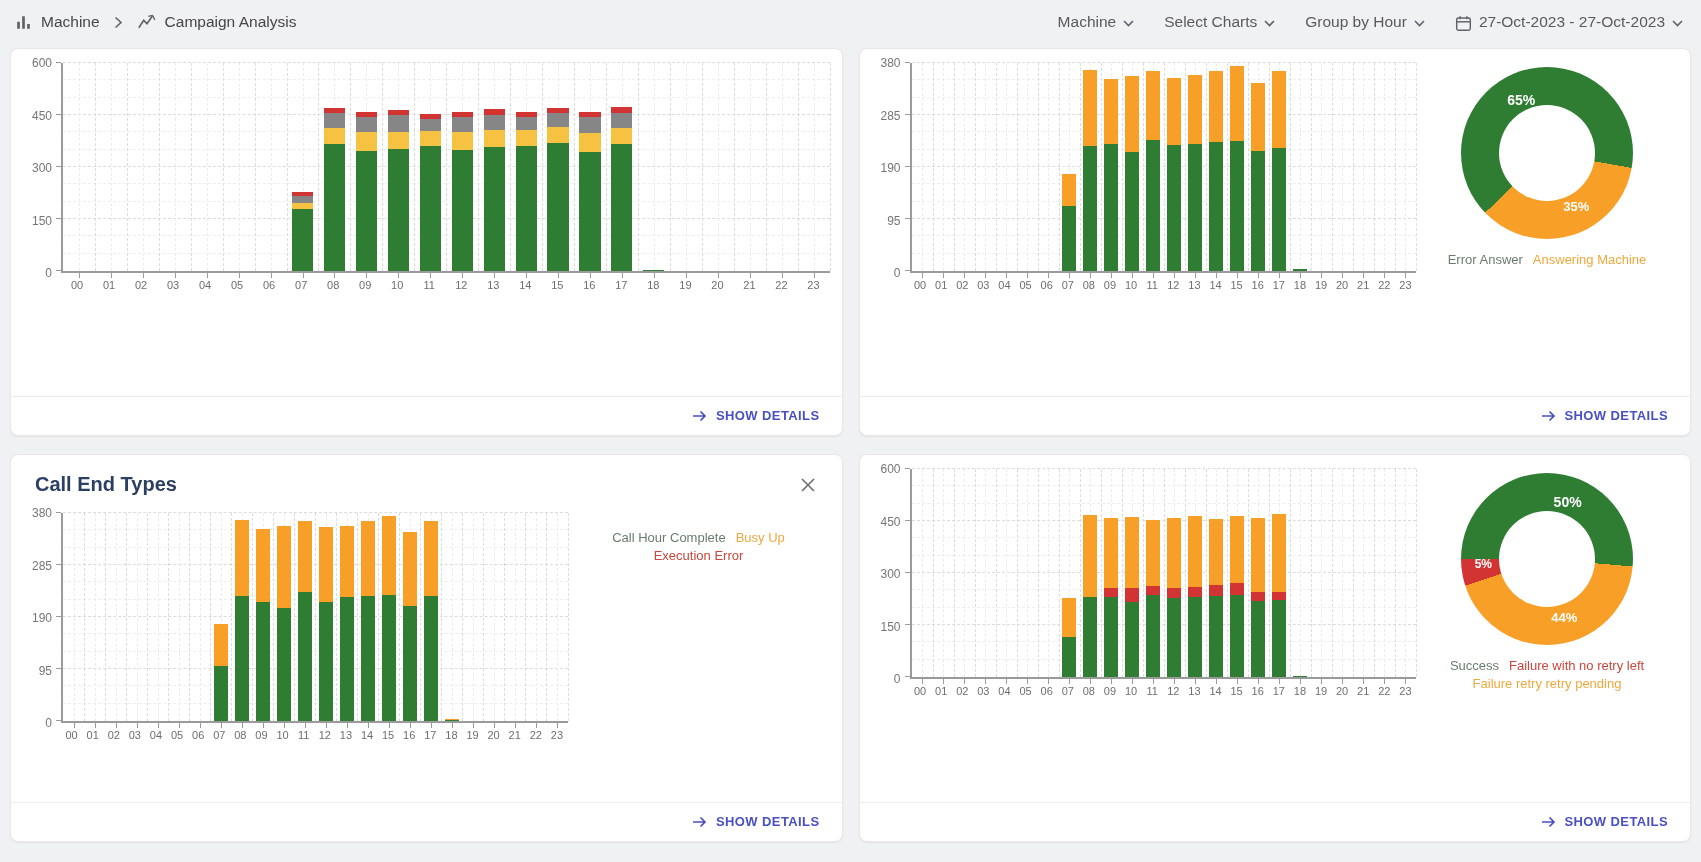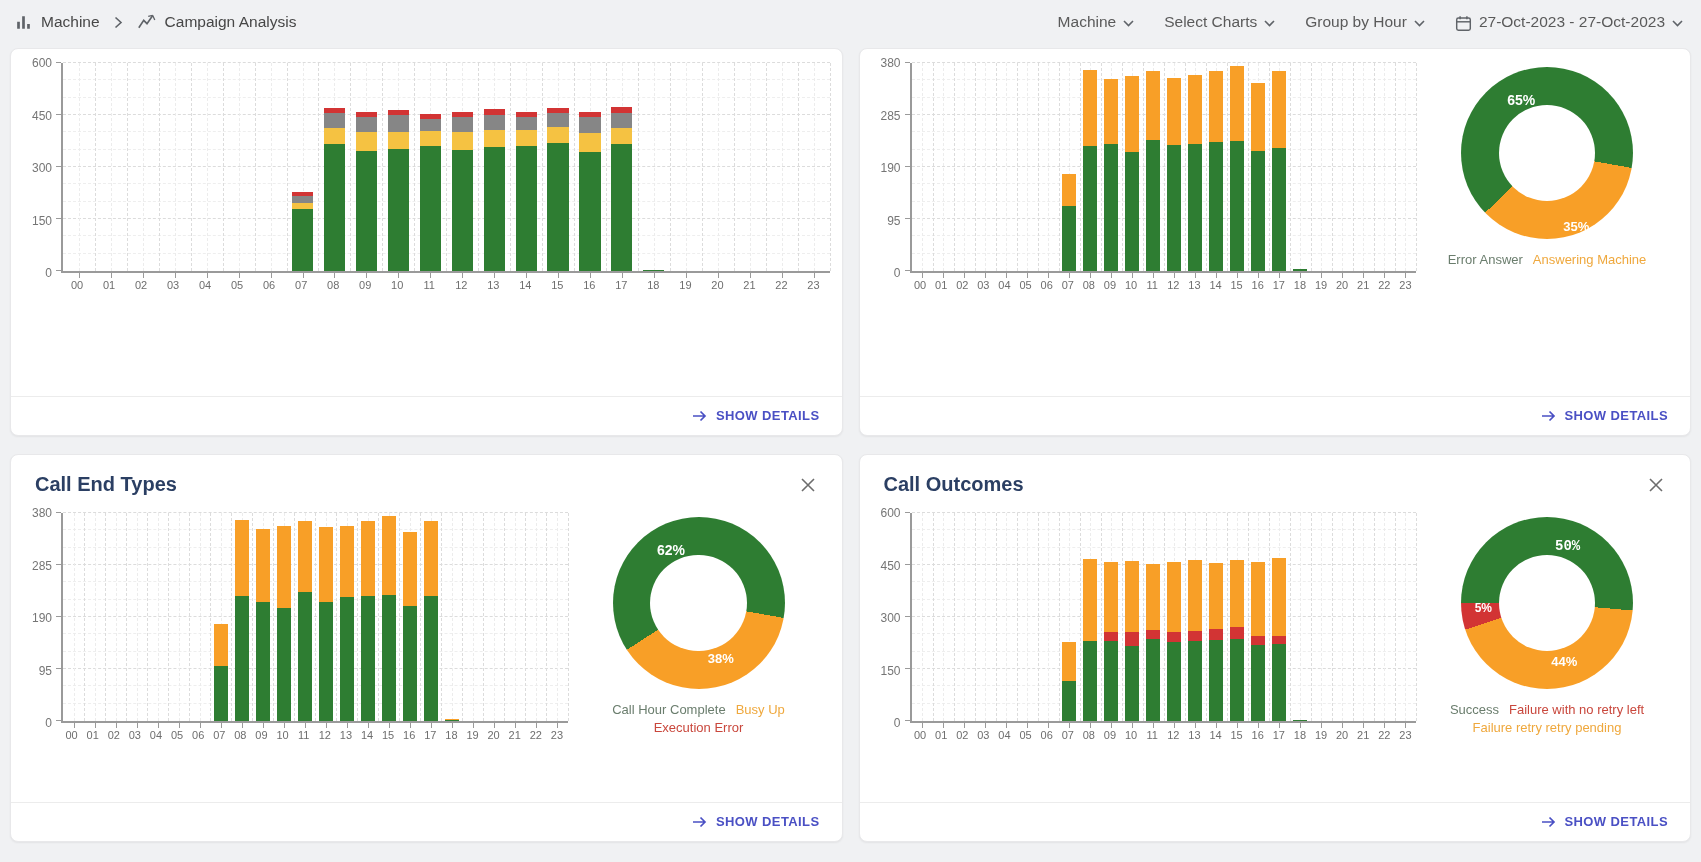--- a/index.html
+++ b/index.html
@@ -442,21 +442,21 @@
             <span style="left: 81.25%;">19</span>
             <span style="left: 85.4167%;">20</span>
             <span style="left: 89.5833%;">21</span>
             <span style="left: 93.75%;">22</span>
             <span style="left: 97.9167%;">23</span>
           </div>
       </div>
       <div class="donut-col">
         <div class="donut" style="background: conic-gradient(rgb(46, 125, 50) 0deg, rgb(46, 125, 50) 100deg, rgb(248, 159, 39) 100deg, rgb(248, 159, 39) 226deg, rgb(46, 125, 50) 226deg, rgb(46, 125, 50) 360deg);">
             <span class="donut-label" style="left: 35%; top: 19%; font-size: 14px;">65%</span>
-            <span class="donut-label" style="left: 67%; top: 81%; font-size: 13px; margin-top: 20px;">35%</span>
+            <span class="donut-label" style="left: 67%; top: 81%; font-size: 13px;">35%</span>
           </div>
         <div class="legend">
             <div class="legend-line">
               <span class="legend-item" style="color: rgb(106, 125, 109);">Error Answer</span>
               <span class="legend-item" style="color: rgb(239, 168, 61);">Answering Machine</span>
             </div>
           </div>
       </div>
     </div>
     <div class="card-foot">
@@ -623,24 +623,20 @@
             <span style="left: 72.9167%;">17</span>
             <span style="left: 77.0833%;">18</span>
             <span style="left: 81.25%;">19</span>
             <span style="left: 85.4167%;">20</span>
             <span style="left: 89.5833%;">21</span>
             <span style="left: 93.75%;">22</span>
             <span style="left: 97.9167%;">23</span>
           </div>
       </div>
       <div class="donut-col">
-        <div class="donut" style="background: conic-gradient(rgb(46, 125, 50) 0deg, rgb(46, 125, 50) 100deg, rgb(248, 159, 39) 100deg, rgb(248, 159, 39) 237deg, rgb(46, 125, 50) 237deg, rgb(46, 125, 50) 360deg);">
-            <span class="donut-label" style="left: 34%; top: 19%; font-size: 14px;">62%</span>
-            <span class="donut-label" style="left: 63%; top: 82%; font-size: 13px;">38%</span>
-          </div>
         <div class="legend">
             <div class="legend-line">
               <span class="legend-item" style="color: rgb(106, 125, 109);">Call Hour Complete</span>
               <span class="legend-item" style="color: rgb(239, 168, 61);">Busy Up</span>
             </div>
             <div class="legend-line">
               <span class="legend-item" style="color: rgb(201, 71, 60);">Execution Error</span>
             </div>
           </div>
       </div>
@@ -649,28 +645,20 @@
       <a class="details">
         <svg width="15" height="12" viewBox="0 0 15 12">
             <path d="M1 6 h12 M8.5 1.5 L13 6 L8.5 10.5" stroke="#4a50c4" stroke-width="1.7" fill="none"></path>
           </svg>
         <span>SHOW DETAILS</span>
       </a>
     </div>
   </section>
 
   <section class="card">
-    <div class="card-head">
-      <h2 class="card-title">Call Outcomes</h2>
-      <button class="close-btn">
-        <svg width="16" height="16" viewBox="0 0 16 16">
-            <path d="M2 2 L14 14 M14 2 L2 14" stroke="#6d6d6d" stroke-width="1.6"></path>
-          </svg>
-      </button>
-    </div>
     <div class="card-body">
       <div class="bar-wrap">
         <div class="y-labels">
             <span style="bottom: 0%;">0</span>
             <span style="bottom: 25%;">150</span>
             <span style="bottom: 50%;">300</span>
             <span style="bottom: 75%;">450</span>
             <span style="bottom: 100%;">600</span>
           </div>
           <div class="plot">
@@ -818,21 +806,21 @@
             <span style="left: 77.0833%;">18</span>
             <span style="left: 81.25%;">19</span>
             <span style="left: 85.4167%;">20</span>
             <span style="left: 89.5833%;">21</span>
             <span style="left: 93.75%;">22</span>
             <span style="left: 97.9167%;">23</span>
           </div>
       </div>
       <div class="donut-col">
         <div class="donut" style="background: conic-gradient(rgb(46, 125, 50) 0deg, rgb(46, 125, 50) 95deg, rgb(248, 159, 39) 95deg, rgb(248, 159, 39) 252deg, rgb(210, 52, 52) 252deg, rgb(210, 52, 52) 270deg, rgb(46, 125, 50) 270deg, rgb(46, 125, 50) 360deg);">
-            <span class="donut-label" style="left: 62%; top: 17%; font-size: 14px; font-family: Liberation Mono, monospace;">50%</span>
+            <span class="donut-label" style="left: 62%; top: 17%; font-size: 14px;">50%</span>
             <span class="donut-label" style="left: 13%; top: 53%; font-size: 12px;">5%</span>
             <span class="donut-label" style="left: 60%; top: 84%; font-size: 13px;">44%</span>
           </div>
         <div class="legend">
             <div class="legend-line">
               <span class="legend-item" style="color: rgb(106, 125, 109);">Success</span>
               <span class="legend-item" style="color: rgb(201, 71, 60);">Failure with no retry left</span>
             </div>
             <div class="legend-line">
               <span class="legend-item" style="color: rgb(239, 168, 61);">Failure retry retry pending</span>

